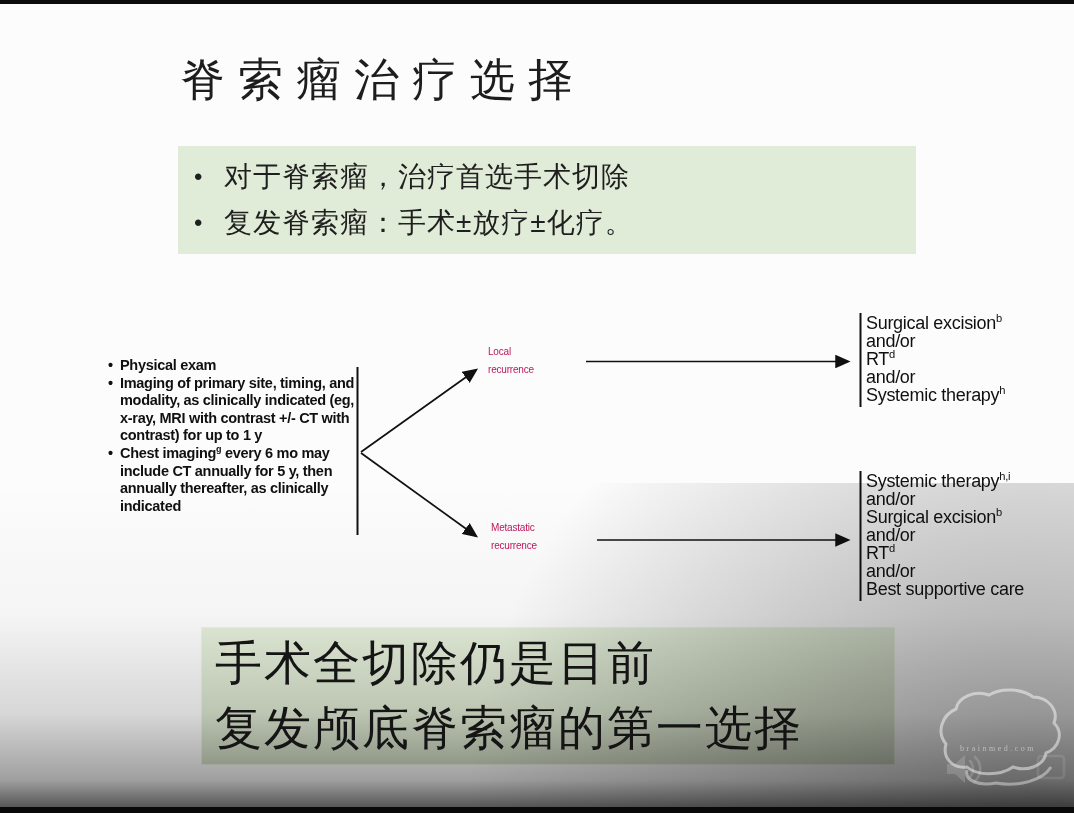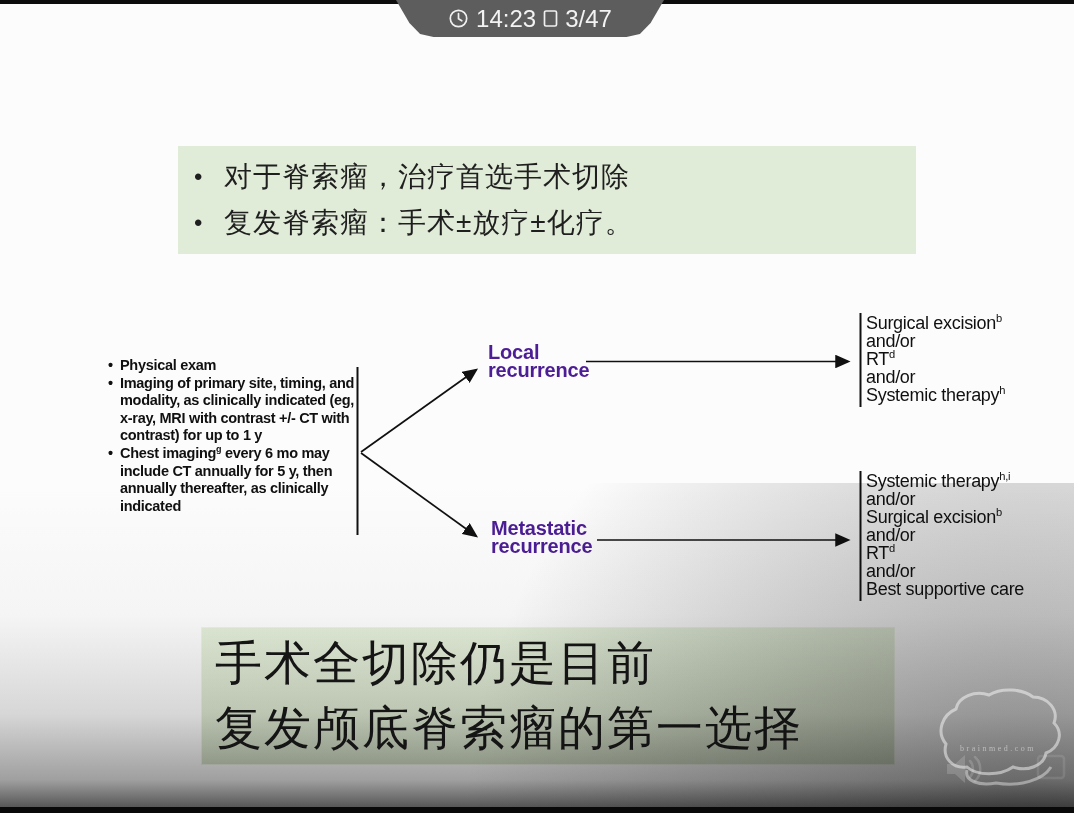--- a/index.html
+++ b/index.html
@@ -18,21 +18,21 @@
           padding:8px 0 0 16px;box-sizing:border-box;}
   .kp-li{display:flex;font-size:28px;color:#1f1f1f;line-height:46px;}
   .kp-li .mk{flex:0 0 30px;font-size:24px;}
   .kp-li .tx{flex:1;letter-spacing:1px;}
   
   .fc-sur{position:absolute;left:108px;top:357px;width:250px;font-size:14.5px;font-weight:bold;
           line-height:17.6px;color:#101010;letter-spacing:-0.3px;}
   .fc-li{display:flex;}
   .fc-li .mk{flex:0 0 12px;}
   .fc-li .tx{flex:1;}
-  .branch-label{position:absolute;font-size:20px;font-weight:bold;line-height:18px;color:#4c1d95;
+  .branch-label{position:absolute;font-size:10px;font-weight:normal;line-height:18px;color:#be185d;
                 white-space:pre-line;letter-spacing:-0.2px;}
   .bl-local{left:488px;top:343px;}
   .bl-meta{left:491px;top:519px;}
   .opt-list{position:absolute;font-size:18px;font-weight:normal;line-height:18px;color:#101010;
             white-space:nowrap;letter-spacing:-0.3px;}
   .ol-local{left:866px;top:314px;}
   .ol-meta{left:866px;top:472px;}
   sup{font-size:0.62em;line-height:0;}
   .fc-lines{position:absolute;left:0;top:0;pointer-events:none;}
   
@@ -56,36 +56,22 @@
              letter-spacing:2.5px;opacity:0.45;text-transform:lowercase;font-family:Liberation Serif, serif;}
   .wm-speaker{position:absolute;left:16px;top:66px;opacity:0.16;}
   .wm-frame{position:absolute;right:4px;top:68px;opacity:0.10;}
 </style>
 </head>
 <body>
 
 <div class="frame">
 
   <div class="top-strip"></div>
-  <div class="pill">
-    <span>
-      <svg width="21" height="21" viewBox="0 0 21 21">
-        <circle cx="10.5" cy="10.5" r="8.2" stroke="#efefef" stroke-width="1.7" fill="none"></circle>
-        <path d="M10.5 5.6 V10.8 L13.8 12.8" stroke="#efefef" stroke-width="1.7" fill="none" stroke-linecap="round"></path>
-      </svg>
-    </span>
-    <span>14:23</span>
-    <span>
-      <svg width="15" height="19" viewBox="0 0 15 19">
-        <rect x="1.5" y="2" width="12" height="15" rx="1.5" stroke="#efefef" stroke-width="1.7" fill="none"></rect>
-      </svg>
-    </span>
-    <span>3/47</span>
-  </div>
 
+  <div class="title">脊索瘤治疗选择</div>
 
   <div class="keybox">
       <div class="kp-li">
         <span class="mk">•</span>
         <span class="tx">对于脊索瘤，治疗首选手术切除</span>
       </div>
       <div class="kp-li">
         <span class="mk">•</span>
         <span class="tx">复发脊索瘤：手术±放疗±化疗。</span>
       </div>

